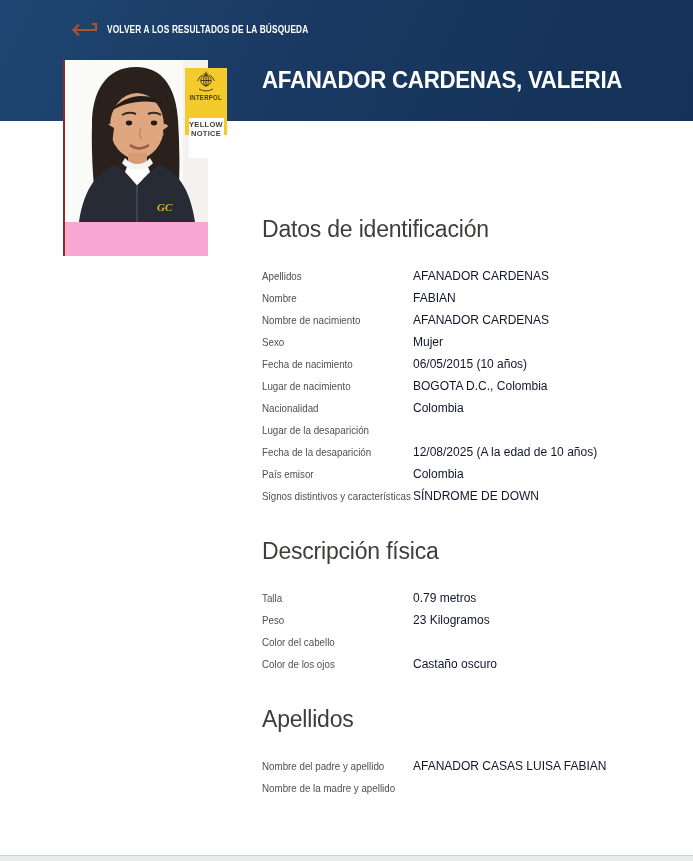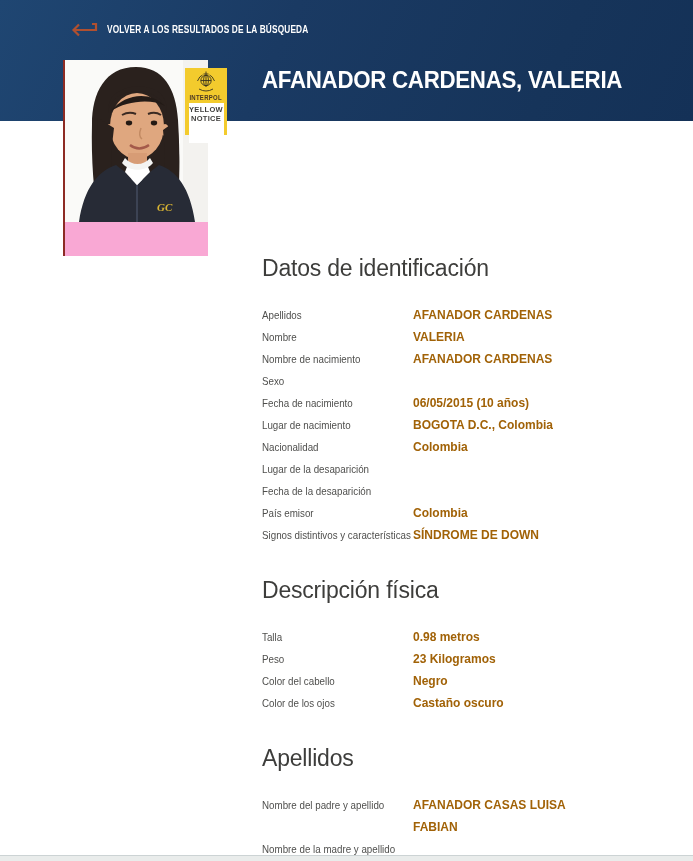--- a/index.html
+++ b/index.html
@@ -41,44 +41,44 @@
     position:absolute;top:68px;left:185px;width:42px;height:67px;
     background:#f3cb2d;display:flex;flex-direction:column;align-items:center;
     box-sizing:border-box;
   }
   .badge .emblem{margin-top:3px;width:20px;height:22px;flex:none;}
   .badge .brand{
     font-size:6.5px;font-weight:bold;color:#4a3824;letter-spacing:0.3px;line-height:7px;margin-top:1px;
     transform:scaleX(0.92);
   }
   .badge .notice-box{
-    margin-top:2px;width:35px;background:#ffffff;
+    margin-top:17px;width:35px;background:#ffffff;
     text-align:center;padding:2px 0 20px;
   }
   .badge .notice-box span{
     display:block;font-size:7.5px;font-weight:bold;color:#3f3e3c;
     line-height:9px;letter-spacing:0.3px;
   }
   
   .content{
-    position:absolute;top:163px;left:262px;width:400px;padding-top:22px;margin-top:39px;
+    position:absolute;top:163px;left:262px;width:400px;padding-top:22px;
   }
   .section-title{
     font-size:23px;font-weight:300;color:#3d3d3b;letter-spacing:-0.2px;
     line-height:28px;margin:30px 0 22px 0;
   }
   .row{display:flex;align-items:flex-start;}
   .row .label{
     width:151px;flex:none;
     font-size:11.5px;color:#4f4f4d;line-height:22px;white-space:nowrap;
     transform:scaleX(0.85);transform-origin:0 50%;
   }
   .row .value{
     width:196px;
-    font-size:12px;font-weight:bold;color:#a16207;line-height:22px;
+    font-size:12px;font-weight:normal;color:#0f172a;line-height:22px;
   }
   
   .bottom-strip{
     position:absolute;left:0;bottom:0;width:693px;height:6px;
     background:#e9eceb;border-top:1px solid #ccd3d4;box-sizing:border-box;
   }
 </style>
 </head>
 <body>
 
@@ -164,70 +164,71 @@
 <div class="content">
 
   <div class="section">
     <h2 class="section-title">Datos de identificación</h2>
     <div class="row">
       <div class="label">Apellidos</div>
       <div class="value">AFANADOR CARDENAS</div>
     </div>
     <div class="row">
       <div class="label">Nombre</div>
-      <div class="value">VALERIA</div>
+      <div class="value">FABIAN</div>
     </div>
     <div class="row">
       <div class="label">Nombre de nacimiento</div>
       <div class="value">AFANADOR CARDENAS</div>
     </div>
     <div class="row">
       <div class="label">Sexo</div>
+      <div class="value">Mujer</div>
     </div>
     <div class="row">
       <div class="label">Fecha de nacimiento</div>
       <div class="value">06/05/2015 (10 años)</div>
     </div>
     <div class="row">
       <div class="label">Lugar de nacimiento</div>
       <div class="value">BOGOTA D.C., Colombia</div>
     </div>
     <div class="row">
       <div class="label">Nacionalidad</div>
       <div class="value">Colombia</div>
     </div>
     <div class="row">
       <div class="label">Lugar de la desaparición</div>
     </div>
     <div class="row">
       <div class="label">Fecha de la desaparición</div>
+      <div class="value">12/08/2025 (A la edad de 10 años)</div>
     </div>
     <div class="row">
       <div class="label">País emisor</div>
       <div class="value">Colombia</div>
     </div>
     <div class="row">
       <div class="label">Signos distintivos y características</div>
       <div class="value">SÍNDROME DE DOWN</div>
     </div>
   </div>
 
   <div class="section">
     <h2 class="section-title">Descripción física</h2>
     <div class="row">
       <div class="label">Talla</div>
-      <div class="value">0.98 metros</div>
+      <div class="value">0.79 metros</div>
     </div>
     <div class="row">
       <div class="label">Peso</div>
       <div class="value">23 Kilogramos</div>
     </div>
     <div class="row">
       <div class="label">Color del cabello</div>
-      <div class="value">Negro</div>
     </div>
     <div class="row">
       <div class="label">Color de los ojos</div>
       <div class="value">Castaño oscuro</div>
     </div>
   </div>
 
   <div class="section">
     <h2 class="section-title">Apellidos</h2>
     <div class="row">

